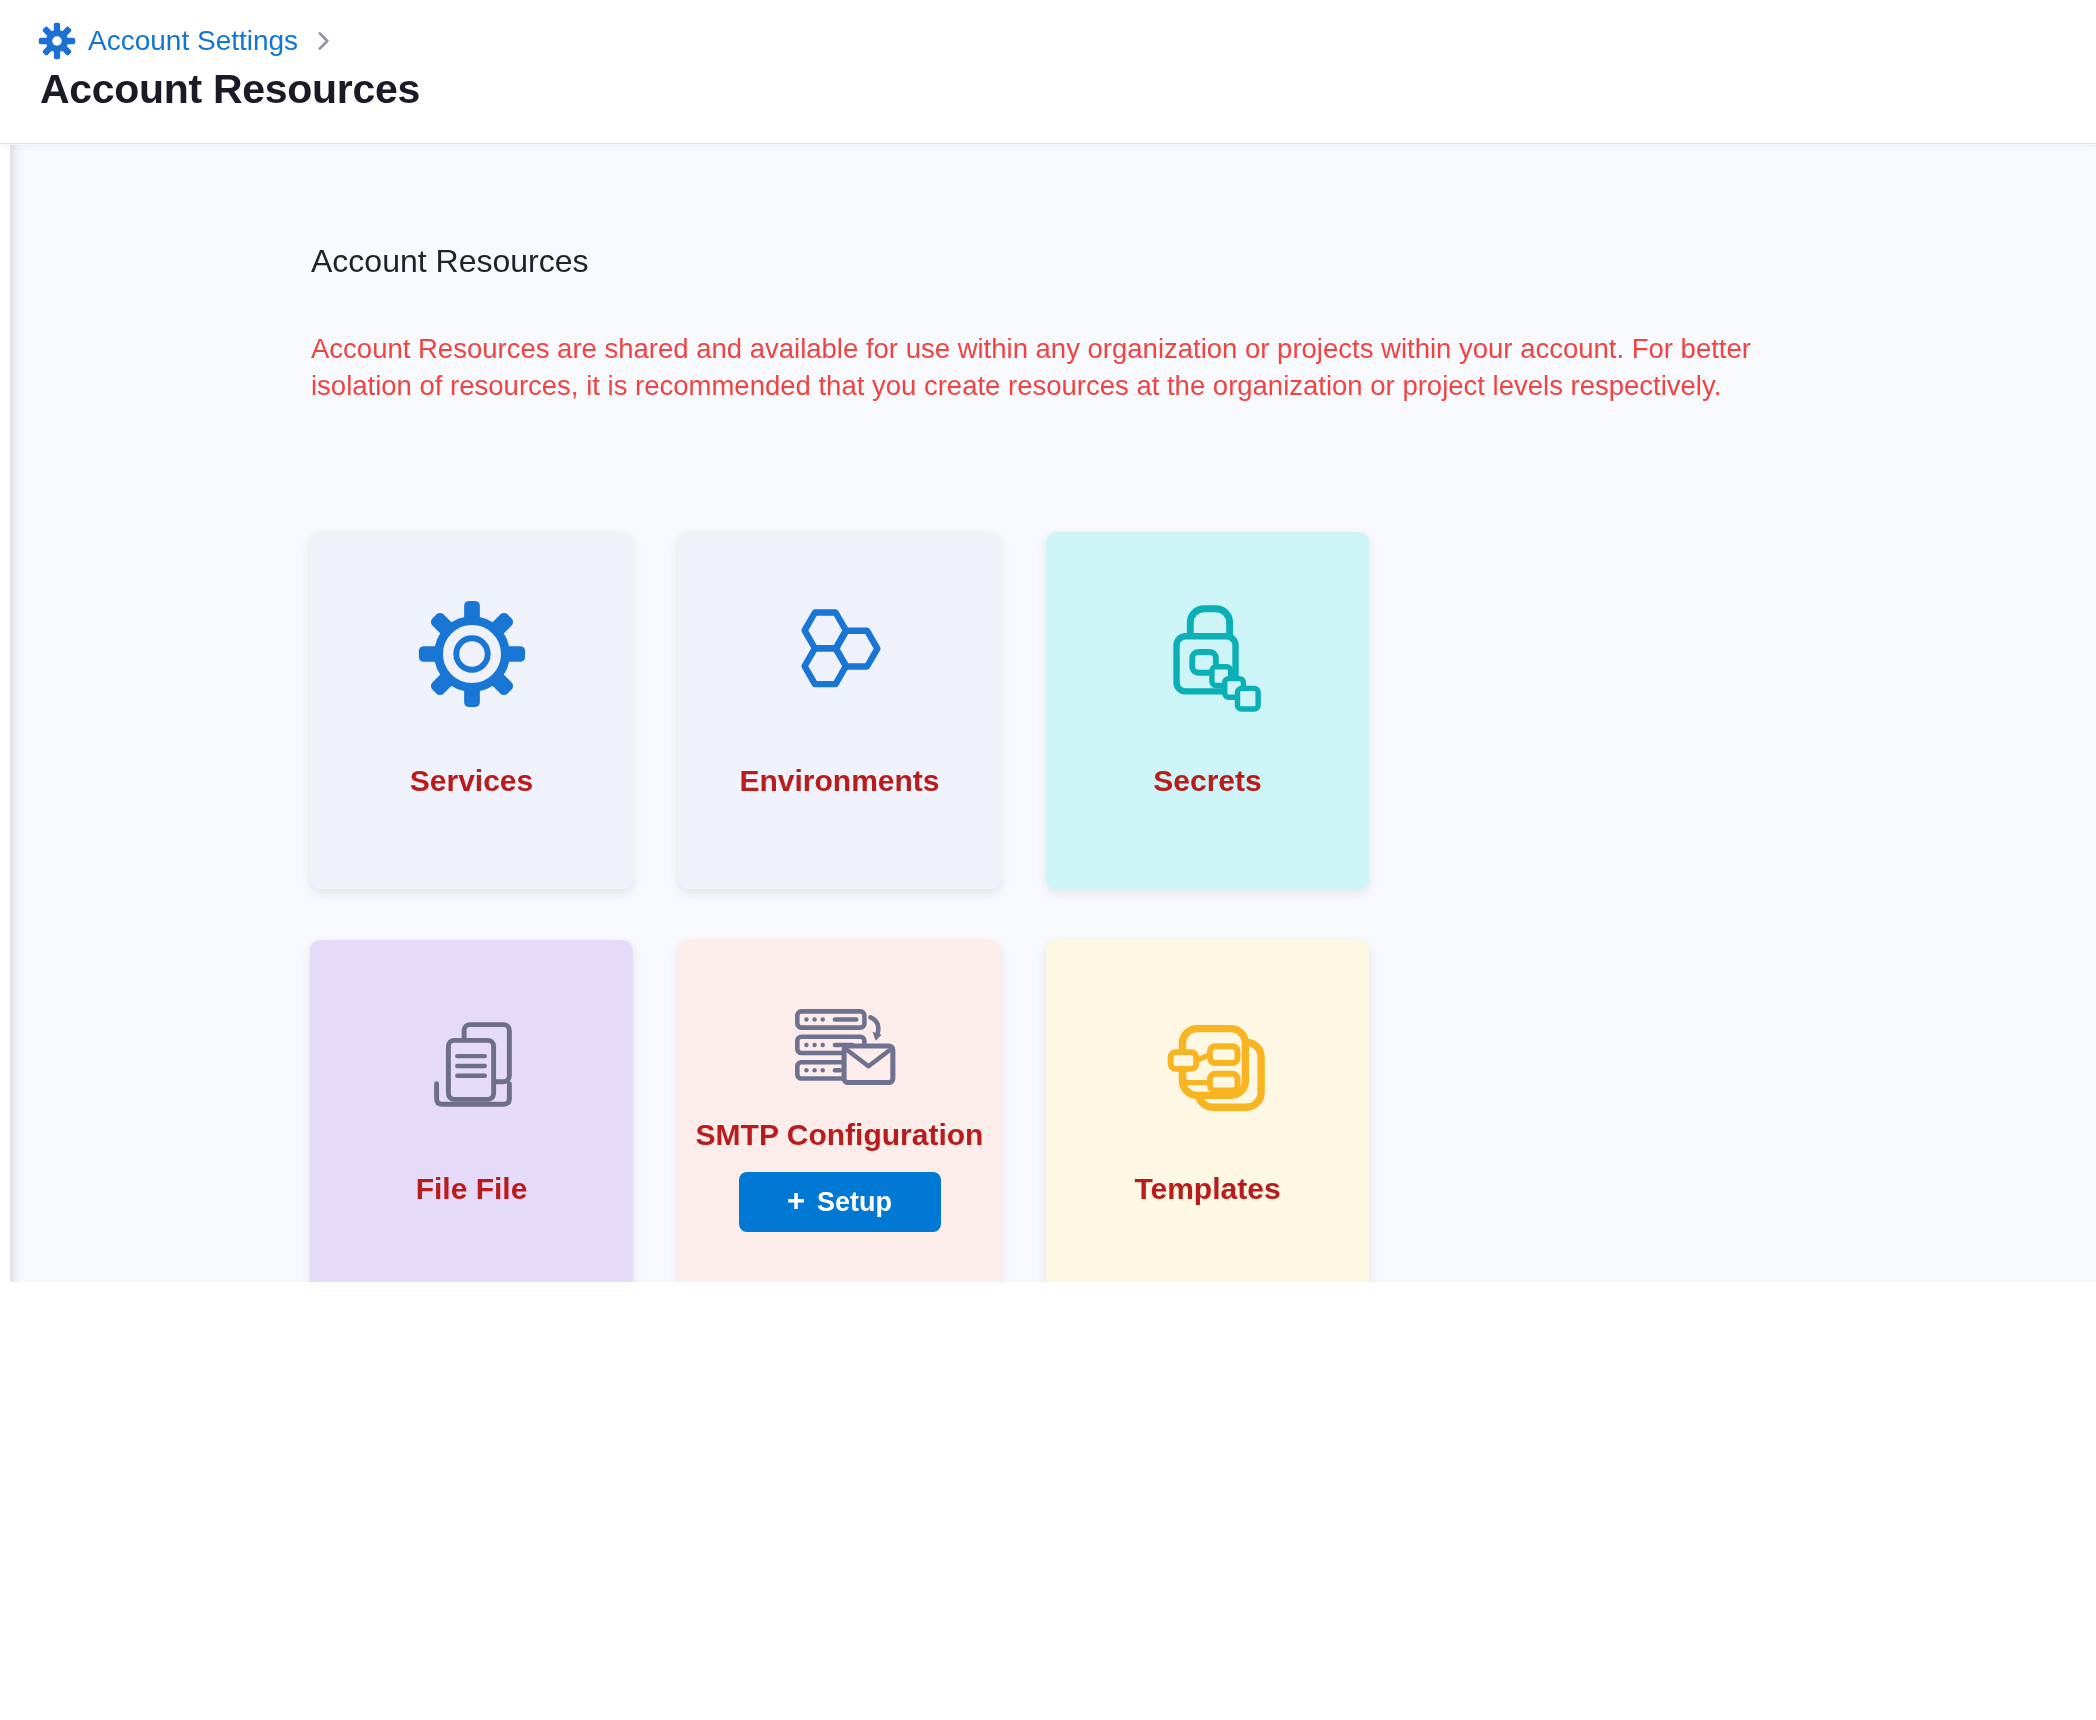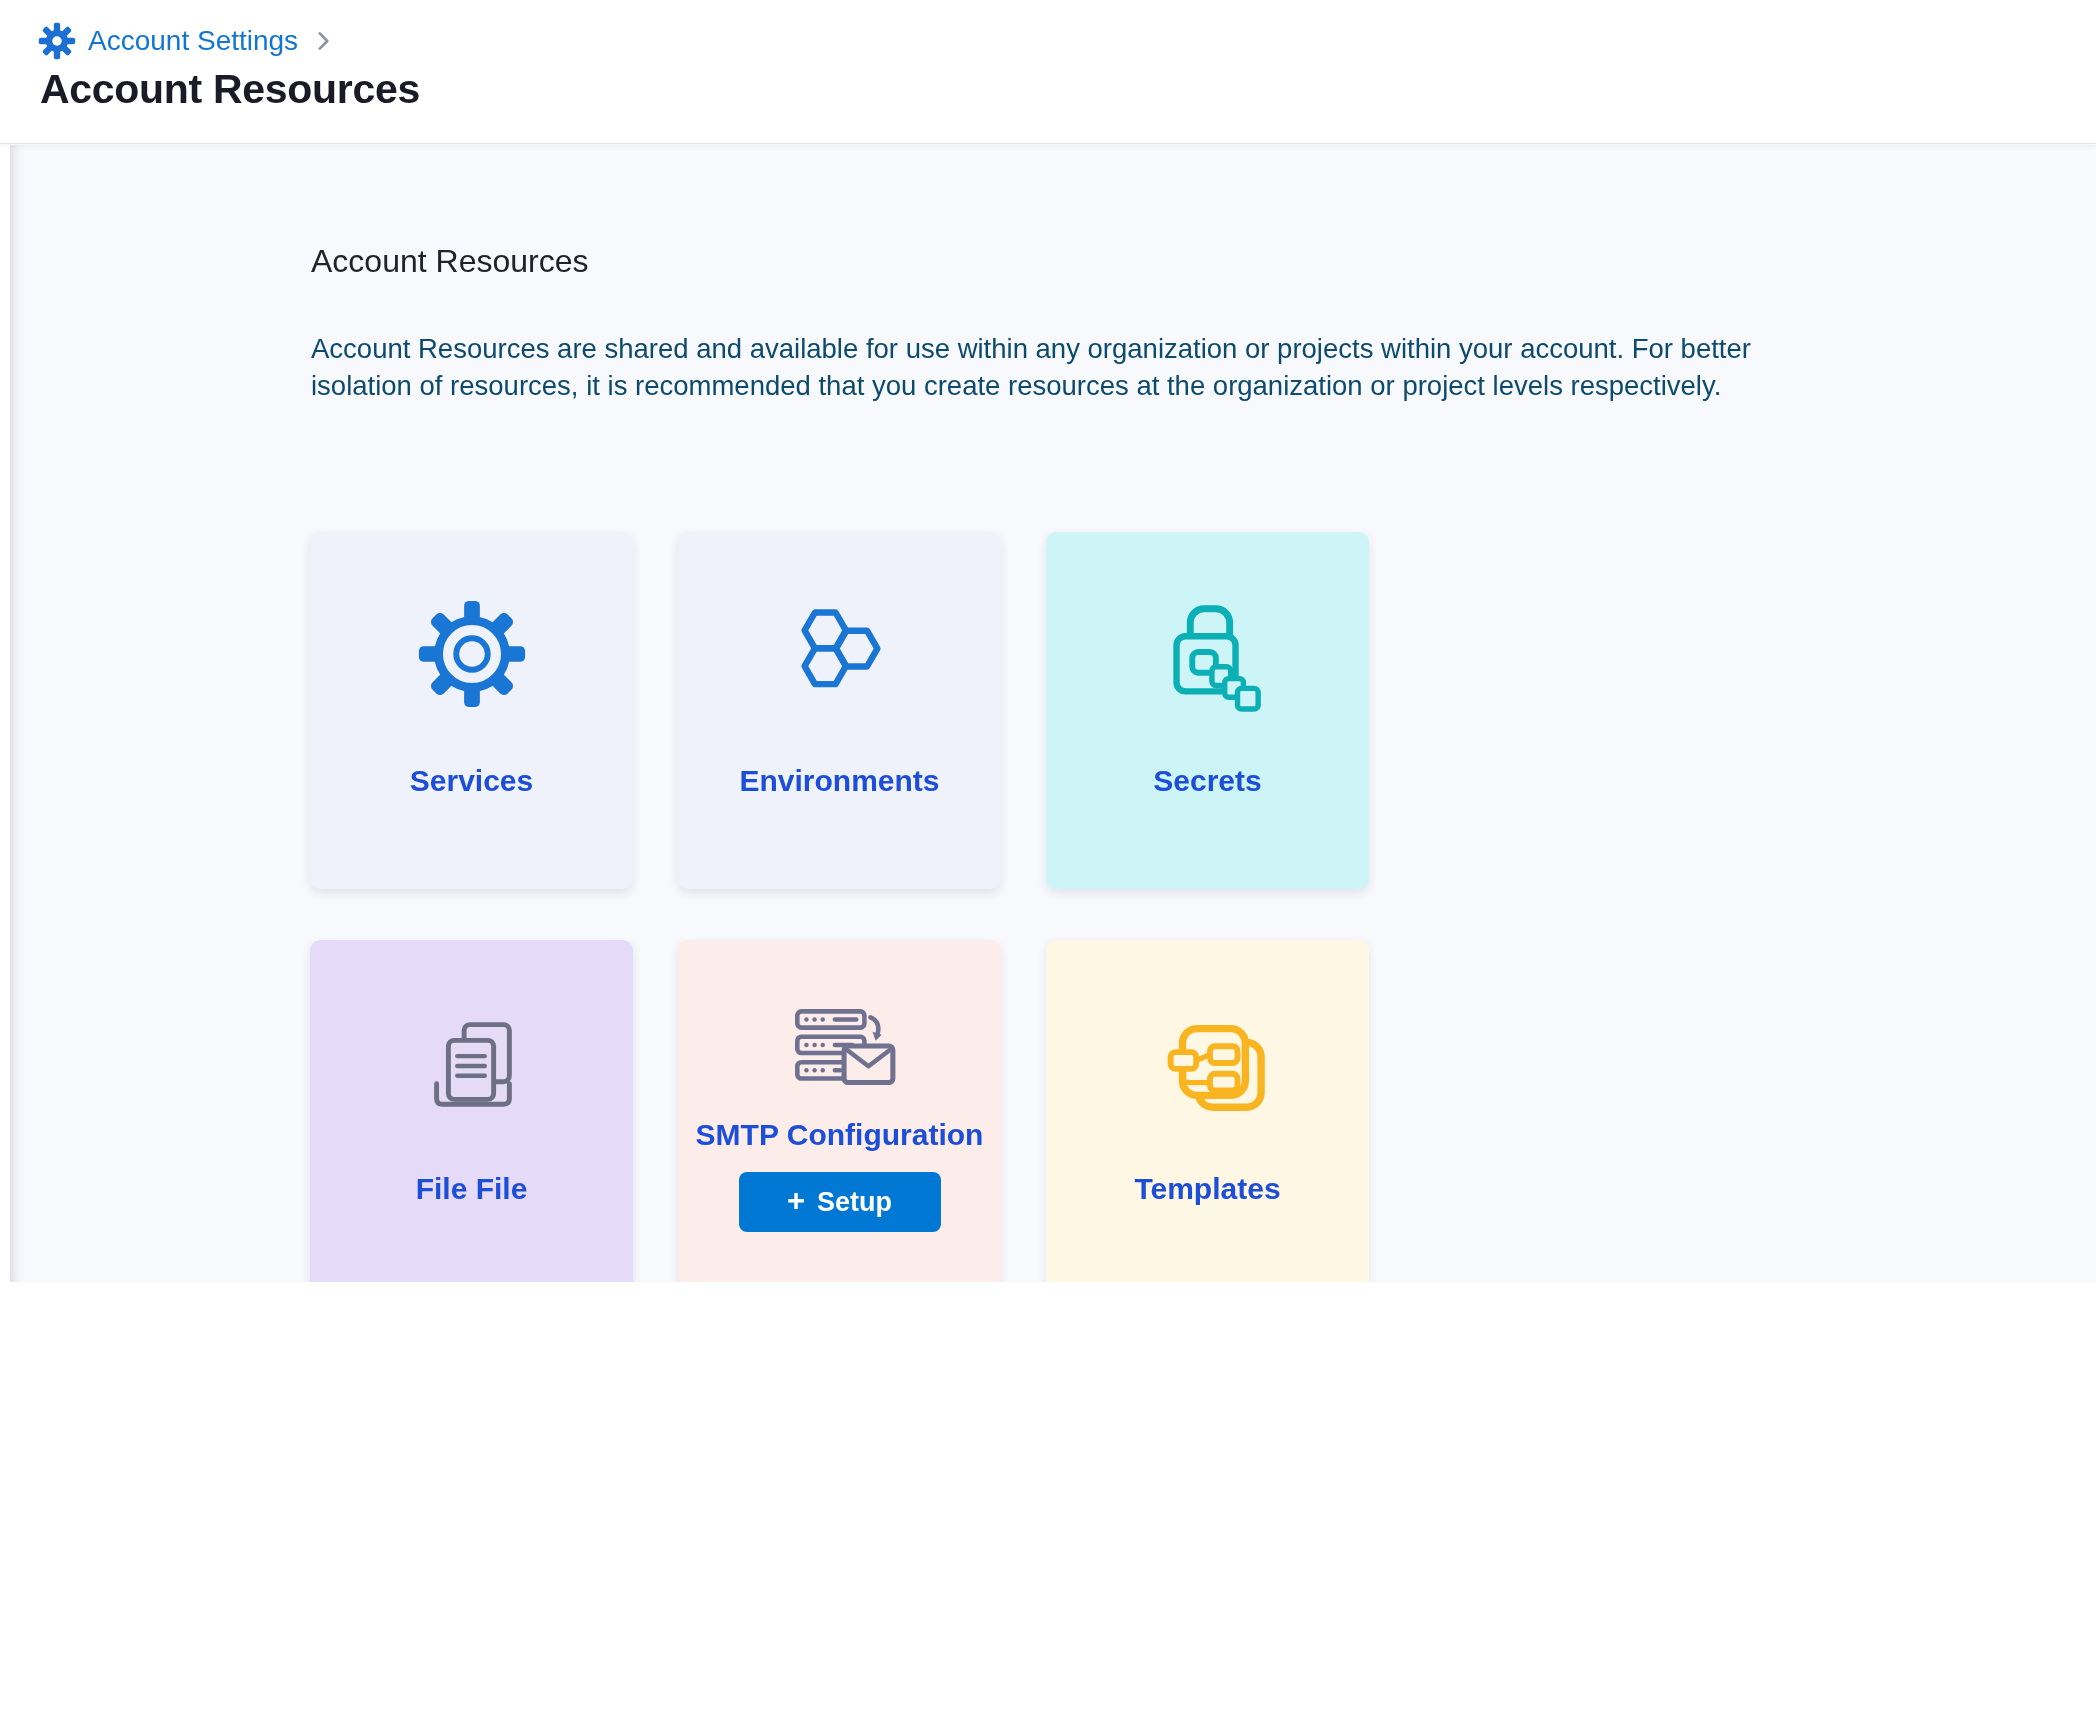--- a/index.html
+++ b/index.html
@@ -31,41 +31,41 @@
     position:absolute; top:145px; left:10px; right:0; bottom:0;
     background:#f8f9fd;
     box-shadow:inset 12px 0 14px -12px rgba(96,97,112,0.30);
   }
   .section-heading {
     position:absolute; left:301px; top:98px;
     font-size:32px; font-weight:500; color:#22222a;
   }
   .section-description {
     position:absolute; left:301px; top:186px; width:1455px;
-    font-size:27.5px; line-height:36.5px; color:#0c4a6e;
+    font-size:27.5px; line-height:36.5px; color:#ef4444;
   }
   
   .grid {
     position:absolute; left:300px; top:387px;
     display:grid; grid-template-columns:323px 323px 323px;
     grid-auto-rows:357px; column-gap:45px; row-gap:51px;
   }
   .card {
     background:var(--card-bg,#eff2fa);
     border-radius:10px;
     box-shadow:0 4px 10px rgba(40,41,61,0.10);
     display:flex; flex-direction:column; align-items:center;
     cursor:pointer;
   }
   .card .icon {
     margin-top:60px; height:124px; display:flex; align-items:center; justify-content:center;
     color:var(--icon-color,#1a76d4);
   }
   .card .label {
-    margin-top:48px; font-size:30px; font-weight:600; color:#1d4ed8; 
+    margin-top:48px; font-size:30px; font-weight:600; color:#b91c1c; 
   }
   .card.smtp .icon { margin-top:52px; height:116px; }
   .card.smtp .label { margin-top:10px; }
   .setup-btn {
     margin-top:20px; width:202px; height:60px; border:none; border-radius:8px;
     background:#0278d5; color:#ffffff; font-family:inherit;
     font-size:27px; font-weight:600; cursor:pointer;
     display:flex; align-items:center; justify-content:center; gap:12px;
   }
   .setup-btn .plus { font-size:31px; font-weight:700; margin-top:-3px; }

